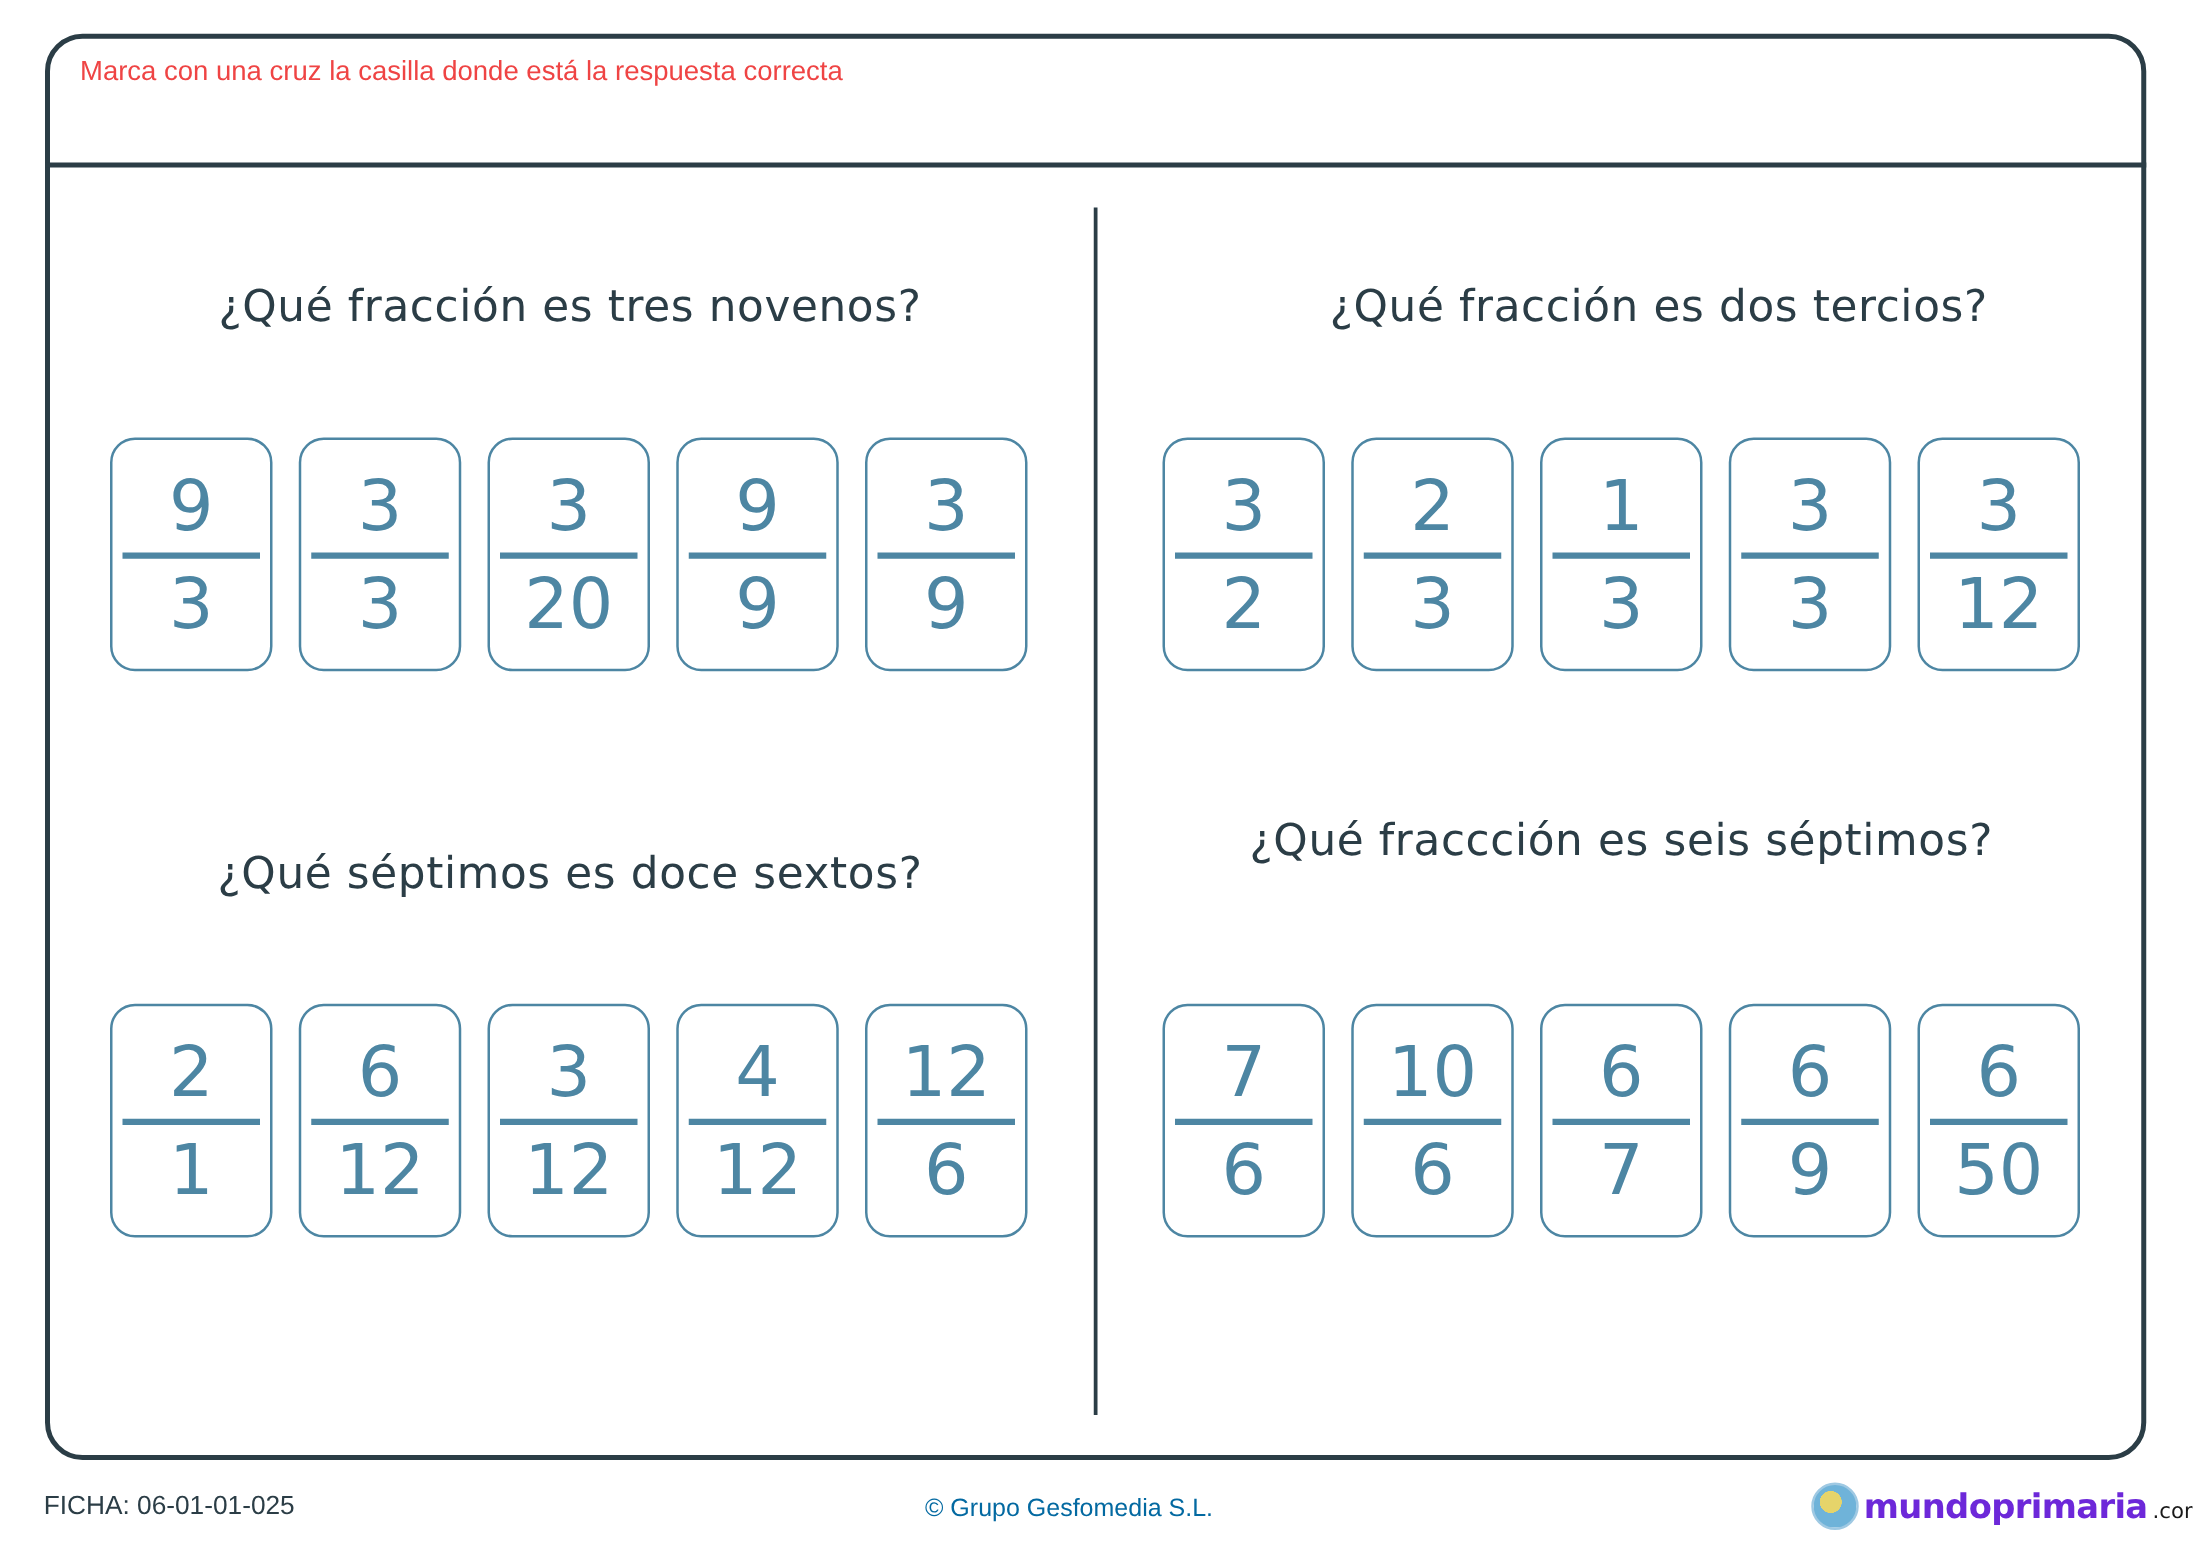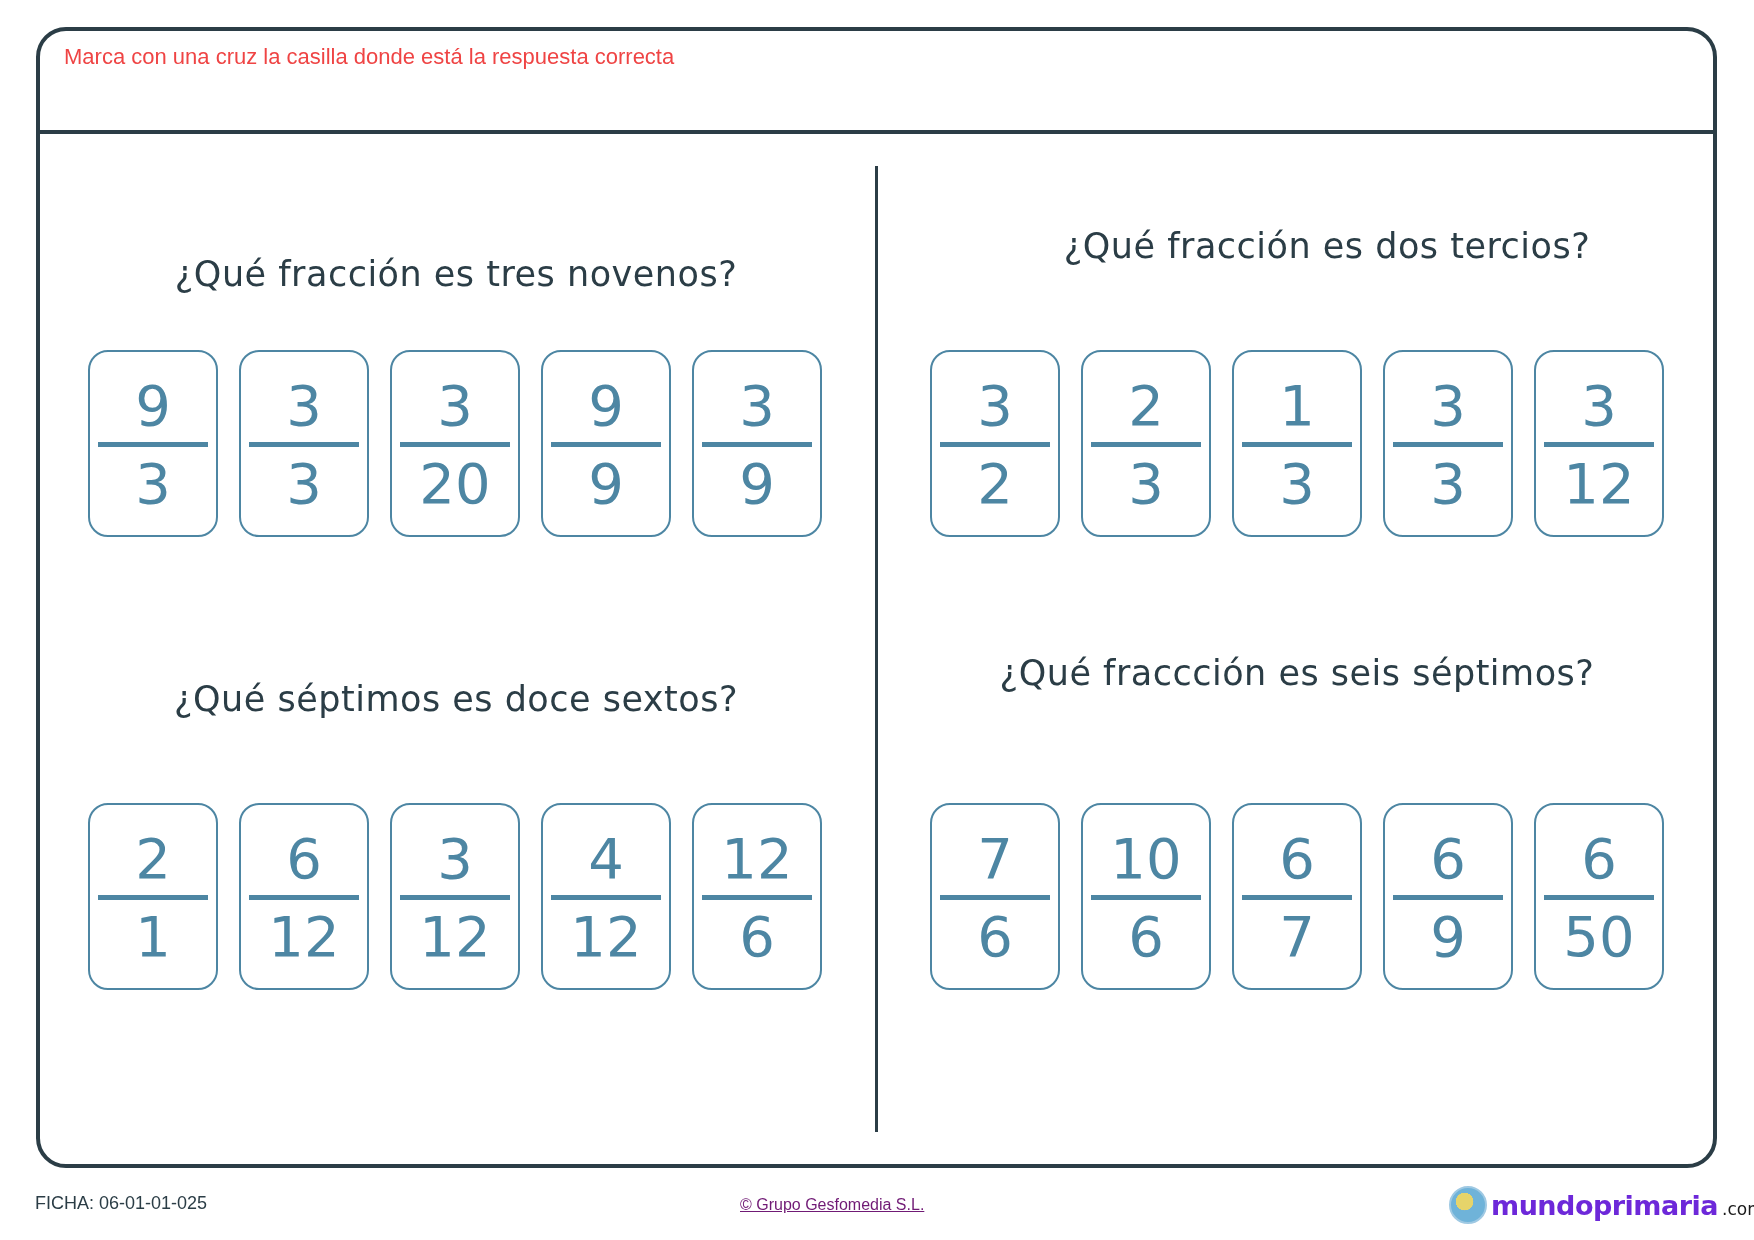--- a/index.html
+++ b/index.html
@@ -8,36 +8,36 @@
   .instruction{position:absolute;left:64px;top:44px;font-size:22px;color:#ef4444;font-family:"Liberation Sans",sans-serif;}
   .header-line{position:absolute;left:36px;top:130px;width:1681px;height:4px;background:#2b3d46;}
   .divider{position:absolute;left:875px;top:166px;width:3px;height:966px;background:#2b3d46;}
   .question{position:absolute;width:780px;text-align:center;font-size:35px;color:#2b3d46;letter-spacing:0.5px;}
   .cards{position:absolute;display:flex;gap:21px;}
   .card{width:130px;height:187px;border:2px solid #4d86a3;border-radius:20px;box-sizing:border-box;position:relative;background:#fff;cursor:pointer;}
   .num{position:absolute;left:0;right:0;text-align:center;font-size:56px;color:#4d86a3;line-height:1;font-family:"DejaVu Sans",sans-serif;}
   .num.top{top:26px;}
   .num.bot{top:104px;}
   .bar{position:absolute;left:8px;right:8px;top:90px;height:5px;background:#4d86a3;}
-  .footer-left{position:absolute;left:35px;top:1193px;font-size:18px;color:#2b3d46;font-family:"Liberation Sans",sans-serif;}
-  .footer-center{position:absolute;left:740px;top:1196px;font-size:16px;color:#701a75;font-family:"Liberation Sans",sans-serif;text-decoration:underline;}
+  .footer-left{position:absolute;left:35px;top:1193px;font-size:21px;color:#2b3d46;font-family:"Liberation Sans",sans-serif;}
+  .footer-center{position:absolute;left:740px;top:1196px;font-size:20px;color:#0369a1;font-family:"Liberation Sans",sans-serif;}
   .logo{position:absolute;left:1449px;top:1186px;display:flex;align-items:center;gap:4px;}
   .globe{width:38px;height:38px;border-radius:50%;background:radial-gradient(circle at 40% 40%,#e6d46a 0 30%,#6fb3d9 31% 100%);border:2px solid #9fc9e3;box-sizing:border-box;}
   .logo-text{font-size:27px;font-weight:bold;color:#6d28d9;font-family:"DejaVu Sans",sans-serif;letter-spacing:-0.5px;}
   .logo-tld{font-size:17px;color:#1a1a1a;font-family:"DejaVu Sans",sans-serif;margin-top:8px;}
 </style>
 </head>
 <body>
 
 <div class="frame"></div>
 <div class="instruction">Marca con una cruz la casilla donde está la respuesta correcta</div>
 <div class="header-line"></div>
 <div class="divider"></div>
 
-<div class="question" style="left:66px;top:226px;margin-top:28px;">¿Qué fracción es tres novenos?</div>
+<div class="question" style="left:66px;top:226px;">¿Qué fracción es tres novenos?</div>
 <div class="cards" style="left:88px;top:350px;">
   <div class="card">
       <span class="num top">9</span>
       <div class="bar"></div>
       <span class="num bot">3</span>
     </div>
   <div class="card">
       <span class="num top">3</span>
       <div class="bar"></div>
       <span class="num bot">3</span>

